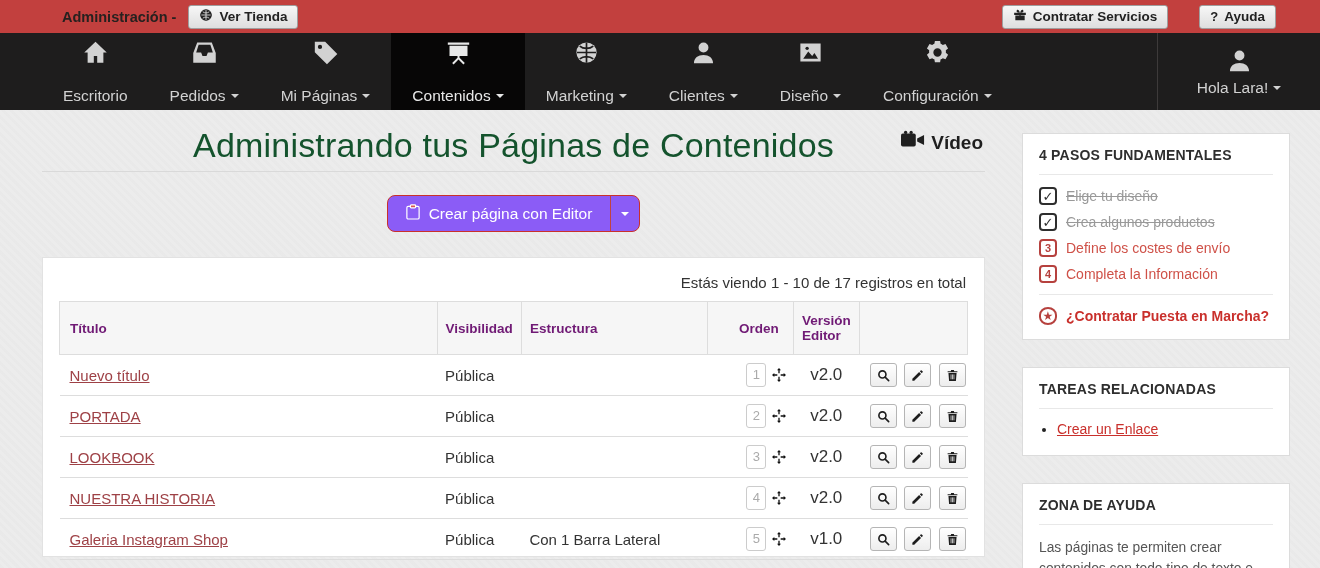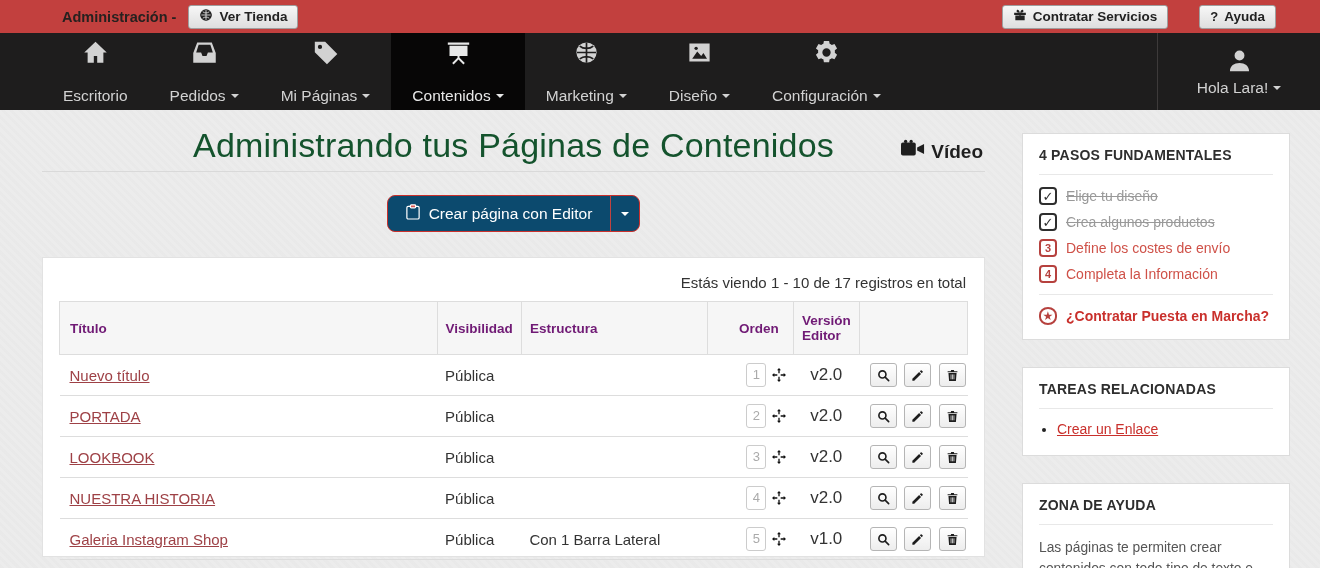--- a/index.html
+++ b/index.html
@@ -35,26 +35,26 @@
   .nav-user { position:absolute; right:0; top:0; height:77px; width:163px; border-left:1px solid #3d3a3a;
     display:flex; flex-direction:column; align-items:center; justify-content:center; gap:5px;
     color:#d2d2d2; font-size:15.5px; cursor:pointer; }
   
   .layout { display:flex; height:535px; }
   .content { width:1010px; padding:0 25px 0 42px; }
   .sidebar { width:310px; padding:23px 30px 0 12px; }
   
   .page-header { position:relative; height:62px; border-bottom:1px solid #d9d9d9; }
   .page-title { text-align:center; font-size:34px; font-weight:300; color:#14532d; padding-top:16px; letter-spacing:.2px; }
-  .video-link { position:absolute; right:2px; bottom:7px; display:flex; align-items:center; gap:6px;
+  .video-link { position:absolute; right:2px; bottom:16px; display:flex; align-items:center; gap:6px;
     font-weight:bold; font-size:19px; color:#1f1f1f; cursor:pointer; }
   .video-link svg { width:24px; height:20px; }
   
   .toolbar { text-align:center; margin-top:23px; }
-  .btn-create { display:inline-flex; align-items:stretch; background:#0c4a6e; border:1px solid #c9302c;
+  .btn-create { display:inline-flex; align-items:stretch; background:#8b5cf6; border:1px solid #c9302c;
     border-radius:8px; color:#fff; cursor:pointer; overflow:hidden; height:37px; }
   .btn-create-main { display:flex; align-items:center; gap:9px; padding:0 18px; font-size:15.5px; }
   .btn-create-main svg { width:14px; height:16px; }
   .btn-create-caret { display:flex; align-items:center; justify-content:center; width:29px; border-left:1px solid #c04340; }
   .btn-create-caret .caret { margin-left:0; }
   
   .card { background:#fff; border:1px solid #e2e2e2; margin-top:25px; padding:12px 16px 16px; height:300px; }
   .records { text-align:right; font-size:15px; color:#333; padding:4px 2px 10px; }
   table { width:100%; border-collapse:collapse; }
   thead th { background:#f6f6f6; border:1px solid #ddd; font-size:13.5px; color:#701a75; text-align:left;
@@ -159,20 +159,28 @@
     <span class="nav-icon">
         <svg viewBox="0 0 24 24">
           <circle cx="12" cy="12" r="9" fill="currentColor"></circle>
           <path d="M12 3v18M3.5 12h17M6 6.3c3.2 2.8 8.8 2.8 12 0M6 17.7c3.2-2.8 8.8-2.8 12 0" stroke="#1e1d1d" stroke-width="1.5" fill="none"></path>
         </svg>
       </span>
     <span class="nav-label"><span>Marketing</span><i class="caret"></i></span>
   </div>
   <div class="nav-item">
     <span class="nav-icon">
+        <svg viewBox="0 0 24 24" fill="currentColor">
+          <path d="M12 3.2a4.4 4.4 0 1 1 0 8.8 4.4 4.4 0 0 1 0-8.8zM3.5 21.5c0-4.6 3.8-7.2 8.5-7.2s8.5 2.6 8.5 7.2z"></path>
+        </svg>
+      </span>
+    <span class="nav-label"><span>Clientes</span><i class="caret"></i></span>
+  </div>
+  <div class="nav-item">
+    <span class="nav-icon">
         <svg viewBox="0 0 24 24">
           <rect x="3" y="4" width="18" height="16" fill="currentColor"></rect>
           <path fill="#1e1d1d" d="M5.5 17.5 10 11l3.5 4 2-2.5 3.2 5z"></path>
           <circle fill="#1e1d1d" cx="9" cy="8.3" r="1.5"></circle>
         </svg>
       </span>
     <span class="nav-label"><span>Diseño</span><i class="caret"></i></span>
   </div>
   <div class="nav-item">
     <span class="nav-icon">

